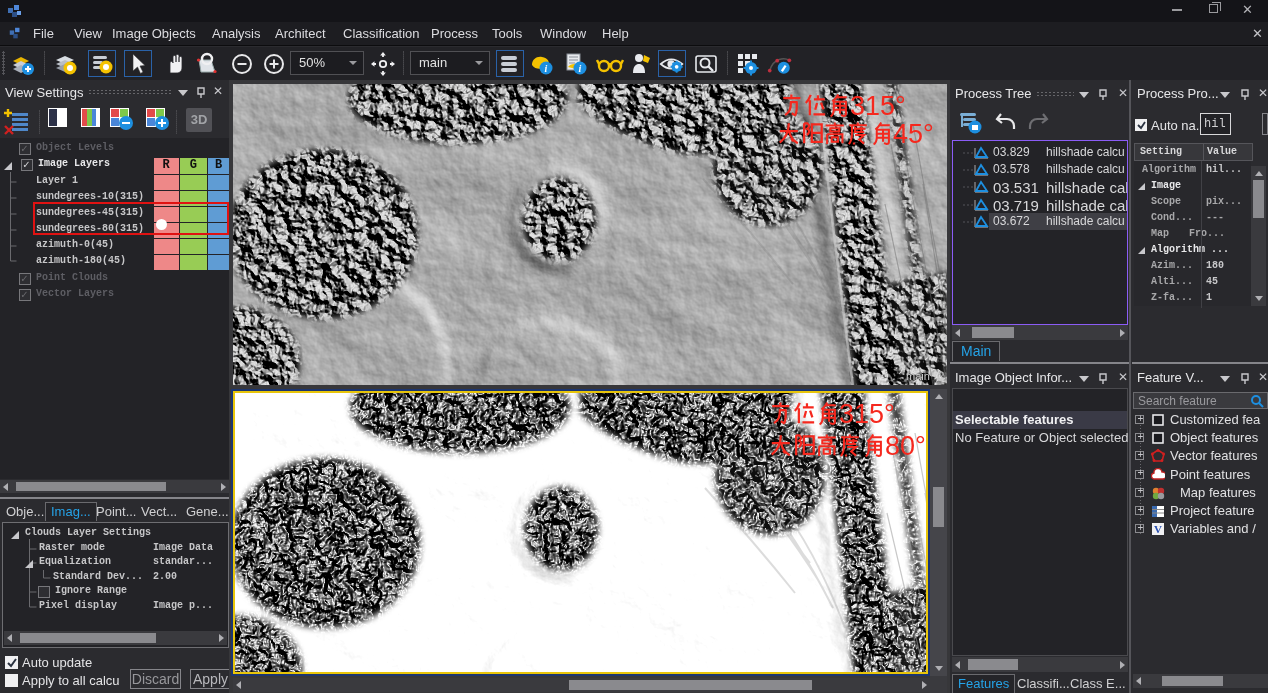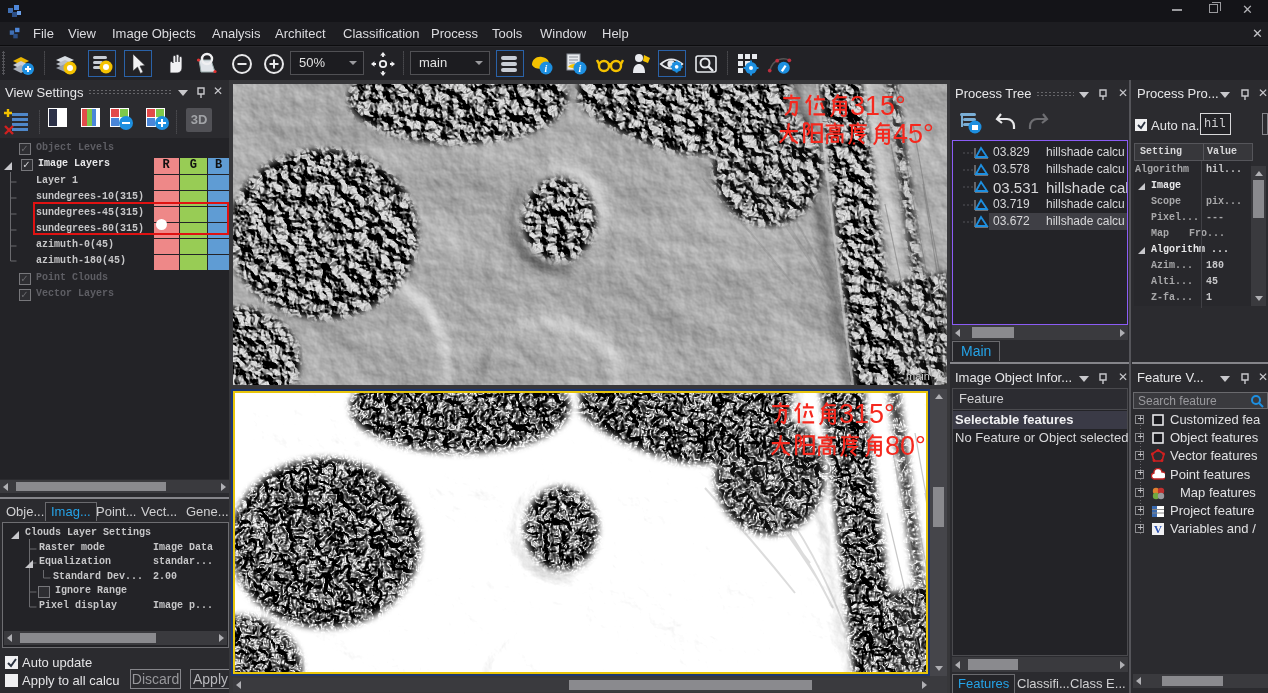--- a/index.html
+++ b/index.html
@@ -58,21 +58,21 @@
   <div class="abs" style="left:1242px;top:2px;color:#b4b4b8;font-size:13px">✕</div>
 </div>
 
 <div id="menubar">
   <svg class="abs" style="left:8px;top:4px" width="15" height="15" viewBox="0 0 17 17">
         <rect x="2" y="5" width="5" height="5" fill="#3f6fb4"></rect>
         <rect x="8" y="2" width="5" height="5" fill="#4f87d8"></rect>
         <rect x="6" y="9" width="5" height="5" fill="#2c4f86"></rect>
       </svg>
   <div class="mi" style="left:33px">File</div>
-  <div class="mi" style="left:68px">View</div>
+  <div class="mi" style="left:74px">View</div>
   <div class="mi" style="left:112px">Image Objects</div>
   <div class="mi" style="left:212px">Analysis</div>
   <div class="mi" style="left:275px">Architect</div>
   <div class="mi" style="left:343px">Classification</div>
   <div class="mi" style="left:431px">Process</div>
   <div class="mi" style="left:492px">Tools</div>
   <div class="mi" style="left:540px">Window</div>
   <div class="mi" style="left:602px">Help</div>
   <div class="mi" style="left:1252px;color:#c4c4c8">✕</div>
 </div>
@@ -654,21 +654,21 @@
     <svg class="abs" style="left:10px;top:8px" width="12" height="2">
             <path d="M0 1h12" stroke="#55555a" stroke-dasharray="2 2"></path>
           </svg>
     <svg class="abs" style="left:21px;top:2px" width="15" height="13">
             <path d="M1 12 v-10 M1 12 h13" stroke="#8a8a8e" stroke-width="1.3" fill="none"></path>
             <path d="M2 11 L7 2 L11 8 L13 11z" fill="none" stroke="#1d8fe0" stroke-width="1.8"></path>
           </svg>
     <span class="abs" style="left:40px;top:1px">03.531</span>
           <span class="abs" style="left:93px;top:1px">hillshade calcu</span>
         </div>
-        <div class="abs" style="left:0;top:54.599999999999994px;width:230px;height:17px;color:#d8d8da;font-size:12px;white-space:nowrap;">
+        <div class="abs" style="left:0;top:54.599999999999994px;width:230px;height:17px;color:#d8d8da;font-size:15px;white-space:nowrap;">
     <svg class="abs" style="left:10px;top:8px" width="12" height="2">
             <path d="M0 1h12" stroke="#55555a" stroke-dasharray="2 2"></path>
           </svg>
     <svg class="abs" style="left:21px;top:2px" width="15" height="13">
             <path d="M1 12 v-10 M1 12 h13" stroke="#8a8a8e" stroke-width="1.3" fill="none"></path>
             <path d="M2 11 L7 2 L11 8 L13 11z" fill="none" stroke="#1d8fe0" stroke-width="1.8"></path>
           </svg>
     <span class="abs" style="left:40px;top:1px">03.719</span>
           <span class="abs" style="left:93px;top:1px">hillshade calcu</span>
         </div>
@@ -695,21 +695,20 @@
 
   <div class="phead" style="left:5px;top:290px">Image Object Infor...</div>
   <svg class="abs" style="left:129px;top:296px" width="10" height="7">
         <path d="M0 0h10l-5 6z" fill="#c8c8cc"></path>
       </svg>
   <svg class="abs" style="left:148px;top:293px" width="10" height="12">
         <path d="M2 1h6v6H2zM5 7v4" stroke="#c8c8cc" fill="none" stroke-width="1.4"></path>
       </svg>
   <div class="abs" style="left:168px;top:290px;color:#c8c8cc;font-size:12px">✕</div>
   <div class="abs" style="left:2px;top:308px;width:176px;height:268px;background:#232327;border:1px solid #4a4a4e">
-    <div class="abs" style="left:0;top:0;width:174px;height:21px;background:#2c2c31;border-bottom:1px solid #4a4a4e;color:#d0d0d2;font-size:13px;padding:2px 0 0 6px">Feature</div>
     <div class="abs" style="left:0;top:22px;width:174px;height:18px;background:#3a3a46;color:#f0f0f2;font-weight:bold;font-size:13px;padding:1px 0 0 2px">Selectable features</div>
     <div class="abs" style="left:2px;top:41px;color:#d8d8da;font-size:13px;white-space:nowrap">No Feature or Object selected</div>
   </div>
   <div class="sbh" style="left:2px;top:577px;width:176px;height:15px">
         <i class="aL"></i>
         <i class="aR"></i>
         <div class="th" style="left:16px;width:50px"></div>
       </div>
   <div class="tab on" style="left:2px;top:594px;padding:1px 5px 2px;font-size:13px">Features</div>
   <div class="tab" style="left:67px;top:596px;font-size:13px">Classifi...</div>
@@ -733,29 +732,29 @@
   <div class="abs" style="left:19px;top:38px;color:#e4e4e6;font-size:13px">Auto na...</div>
   <div class="abs" style="left:68px;top:33px;width:31px;height:22px;border:1px solid #d8d8da;background:#222226;color:#d0d0d2;font-size:12px;font-family:'Liberation Mono',monospace;padding:3px 0 0 3px">hil</div>
   <div class="abs" style="left:130px;top:33px;width:6px;height:22px;border:1px solid #85858a"></div>
 
   <div class="abs mono" style="left:2px;top:63px;width:117px;height:163px;background:#28282c;font-size:10px;font-weight:bold;color:#a8a8aa">
     <div class="abs" style="left:0;top:0;width:119px;height:18px;background:#37373b;border:1px solid #55555a;color:#d8d8da">
           <span style="position:absolute;left:5px;top:2px">Setting</span>
           <span style="position:absolute;left:72px;top:2px">Value</span>
           <div class="abs" style="left:68px;top:0;width:1px;height:17px;background:#55555a"></div>
         </div>
-    <div class="abs" style="left:1px;top:21px">Algorithm</div>
+    <div class="abs" style="left:8px;top:21px">Algorithm</div>
         <div class="abs" style="left:72px;top:21px;color:#c8c8ca">hil...</div>
     <svg class="abs" style="left:4px;top:40px" width="8" height="8">
           <path d="M7 0v7H0z" fill="#c8c8cc"></path>
         </svg>
         <div class="abs" style="left:17px;top:37px;color:#e8e8ea;font-weight:bold">Image</div>
     <div class="abs" style="left:17px;top:53px">Scope</div>
         <div class="abs" style="left:72px;top:53px">pix...</div>
-    <div class="abs" style="left:17px;top:69px">Pixel...</div>
+    <div class="abs" style="left:17px;top:69px">Cond...</div>
         <div class="abs" style="left:72px;top:69px">---</div>
     <div class="abs" style="left:17px;top:85px">Map</div>
         <div class="abs" style="left:55px;top:85px">Fro...</div>
     <svg class="abs" style="left:4px;top:104px" width="8" height="8">
           <path d="M7 0v7H0z" fill="#c8c8cc"></path>
         </svg>
         <div class="abs" style="left:17px;top:101px;color:#e8e8ea;font-weight:bold">Algorithm ...</div>
     <div class="abs" style="left:17px;top:117px">Azim...</div>
         <div class="abs" style="left:72px;top:117px;color:#c8c8ca">180</div>
     <div class="abs" style="left:17px;top:133px">Alti...</div>

